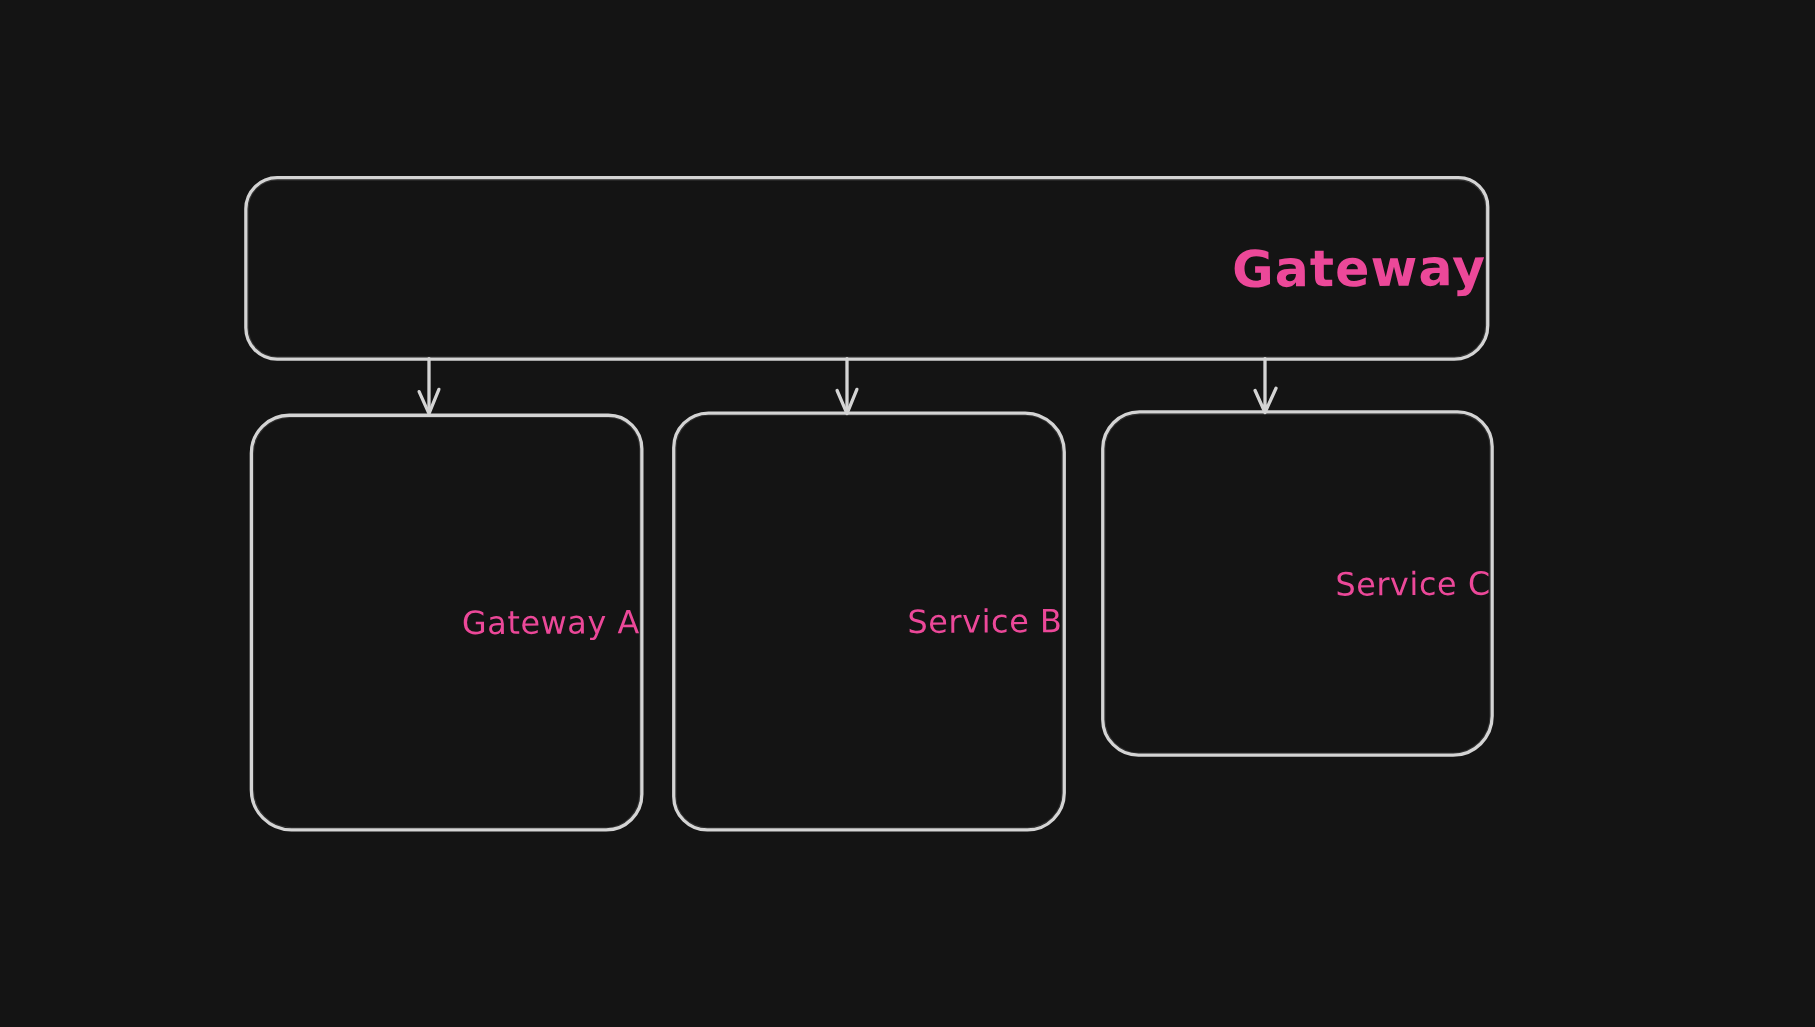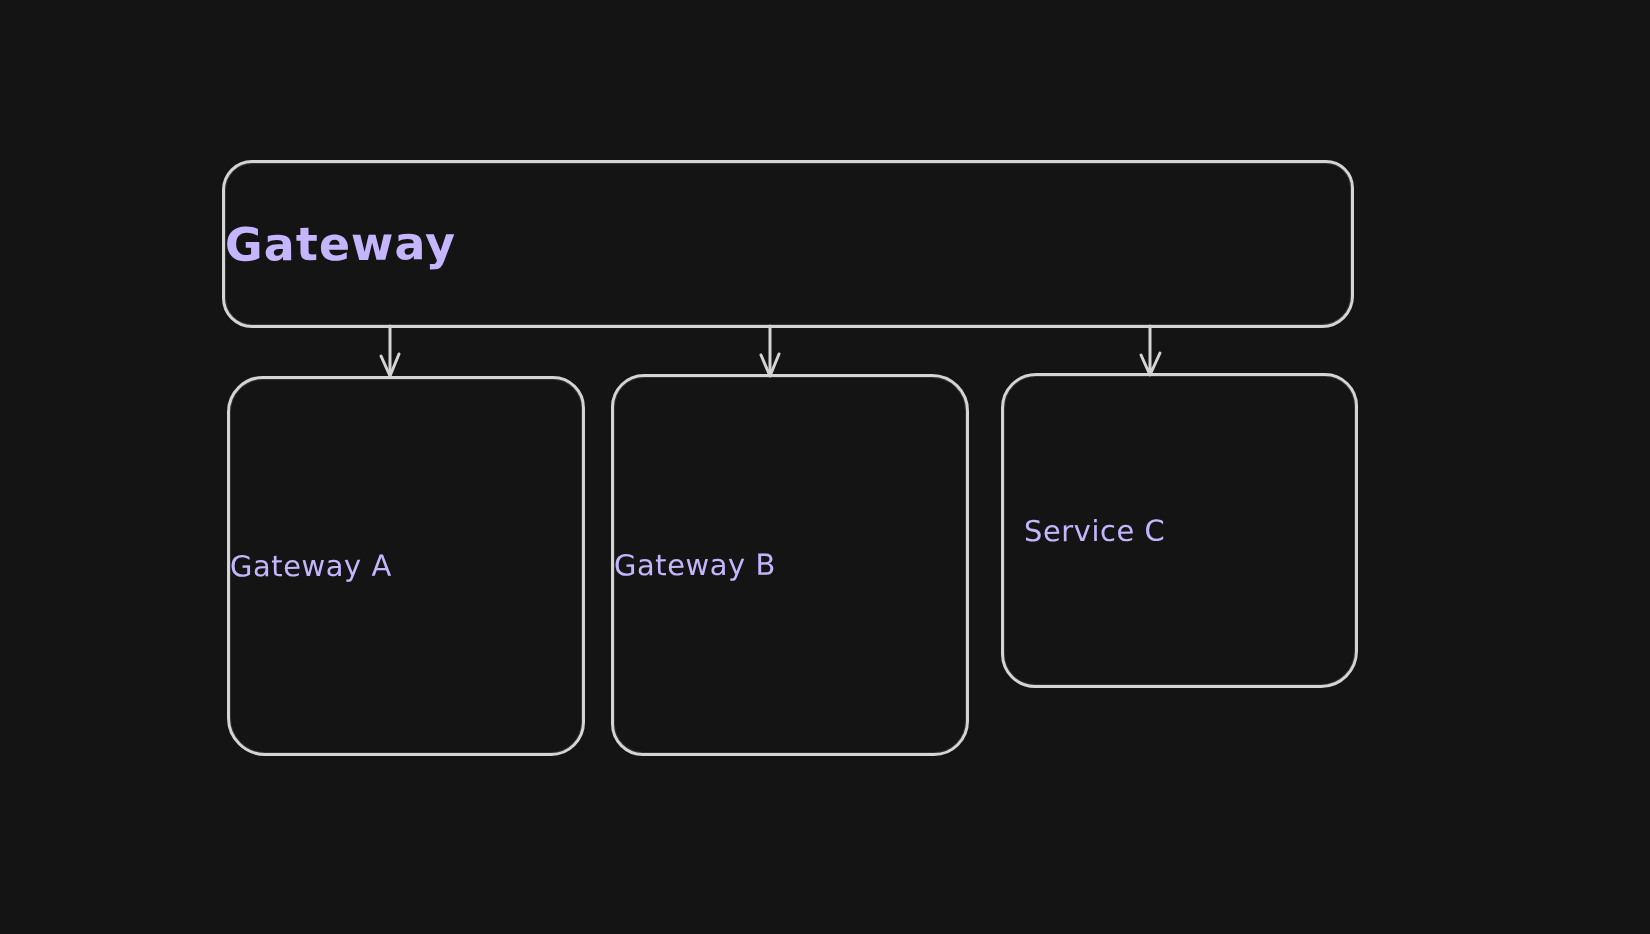--- a/index.html
+++ b/index.html
@@ -15,22 +15,22 @@
     overflow: hidden;
     font-family: "DejaVu Sans", "Liberation Sans", sans-serif;
   }
   .node {
     position: absolute;
     box-sizing: border-box;
     border: 3px solid #d4d4d4;
     background: transparent;
     display: flex;
     align-items: center;
-    justify-content: flex-start;
-    color: #c4b5fd;
+    justify-content: flex-end;
+    color: #ec4899;
     cursor: pointer;
   }
   
   .node.gateway {
     left: 222px;
     top: 160px;
     width: 1132px;
     height: 168px;
     border-radius: 30px 28px 32px 30px;
     box-shadow: inset 0 0 0 1px rgba(212,212,212,0.18);
@@ -114,20 +114,20 @@
     <svg width="44" height="58" viewBox="0 0 44 58">
       <path d="M 22 3 L 22 50 M 13 32 L 22 52 L 32 30"></path>
     </svg>
   </div>
 
   <div class="node service-a">
     <span class="service-label">Gateway A</span>
   </div>
 
   <div class="node service-b">
-    <span class="service-label">Gateway B</span>
+    <span class="service-label">Service B</span>
   </div>
 
   <div class="node service-c">
     <span class="service-label">Service C</span>
   </div>
 
 </div>
 
 </body></html>

